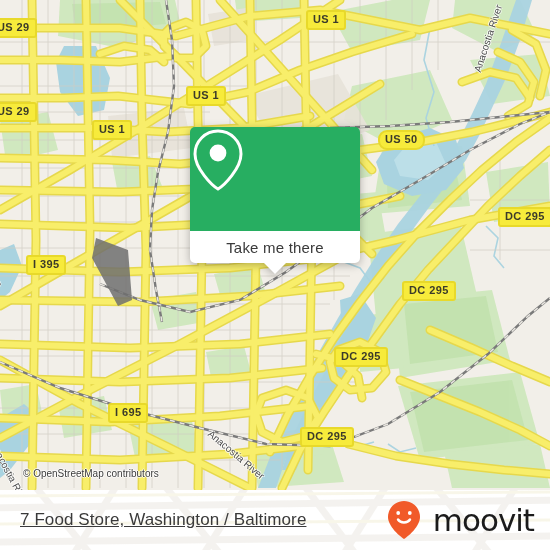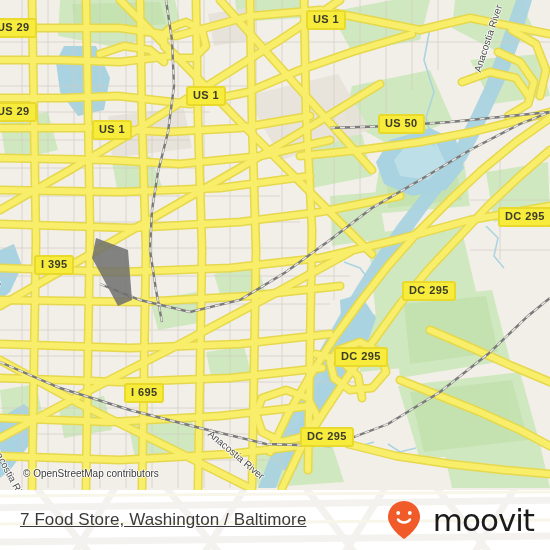--- a/index.html
+++ b/index.html
@@ -359,35 +359,47 @@
         <path d="M96,238 L128,250 L132,300 L118,306 L104,280 L92,258 Z" fill="#6f6f6f" opacity="0.85"></path>
 
       </g>
     </svg>
 
     <div class="shield" style="left:-10px;top:18px;">US 29</div>
     <div class="shield" style="left:-10px;top:102px;">US 29</div>
     <div class="shield" style="left:92px;top:120px;">US 1</div>
     <div class="shield" style="left:186px;top:86px;">US 1</div>
     <div class="shield" style="left:306px;top:10px;">US 1</div>
-    <div class="shield" style="left:378px;top:114px;">US 50</div>
+    <div class="shield" style="left:378px;top:130px;border-radius:9px;">US 50</div>
     <div class="shield" style="left:498px;top:207px;">DC 295</div>
     <div class="shield" style="left:402px;top:281px;">DC 295</div>
     <div class="shield" style="left:334px;top:347px;">DC 295</div>
     <div class="shield" style="left:300px;top:427px;">DC 295</div>
-    <div class="shield" style="left:34px;top:255px;">I 395</div>
-    <div class="shield" style="left:108px;top:383px;margin-left:16px;">I 695</div>
+    <div class="shield" style="left:26px;top:255px;">I 395</div>
+    <div class="shield" style="left:108px;top:403px;">I 695</div>
 
     <div class="riverlabel" style="left:472px;top:70px;transform:rotate(-72deg);transform-origin:left top;">Anacostia River</div>
     <div class="riverlabel" style="left:213px;top:428px;transform:rotate(40deg);transform-origin:left top;">Anacostia River</div>
     <div class="riverlabel" style="left:-2px;top:440px;transform:rotate(62deg);transform-origin:left top;">Anacostia River</div>
     <div class="riverlabel" style="left:-2px;top:262px;transform:rotate(74deg);transform-origin:left top;">Chan</div>
 
     <div class="attrib">© OpenStreetMap contributors</div>
 
+    <div class="popup">
+      <div class="popup-top">
+        <svg width="56" height="66" viewBox="0 0 56 66">
+          <path d="M28 4 C15.3 4 5 14.3 5 27 C5 41.5 22 58.5 28 62 C34 58.5 51 41.5 51 27 C51 14.3 40.7 4 28 4 Z" fill="none" stroke="#ffffff" stroke-width="3"></path>
+          <circle cx="28" cy="26" r="8.4" fill="#ffffff"></circle>
+        </svg>
+      </div>
+      <div class="popup-bottom">
+        <span class="popup-label">Take me there</span>
+      </div>
+      <div class="popup-arrow"></div>
+    </div>
 
   </div>
 
   <div class="footer">
     <svg class="footer-bg" width="550" height="60" viewBox="0 0 550 60">
       <g stroke="#ece9e3" stroke-width="7" fill="none">
         <path d="M30,-10 L95,70"></path>
         <path d="M120,-10 L70,70"></path>
         <path d="M160,-10 L225,70"></path>
         <path d="M250,-10 L200,70"></path>

